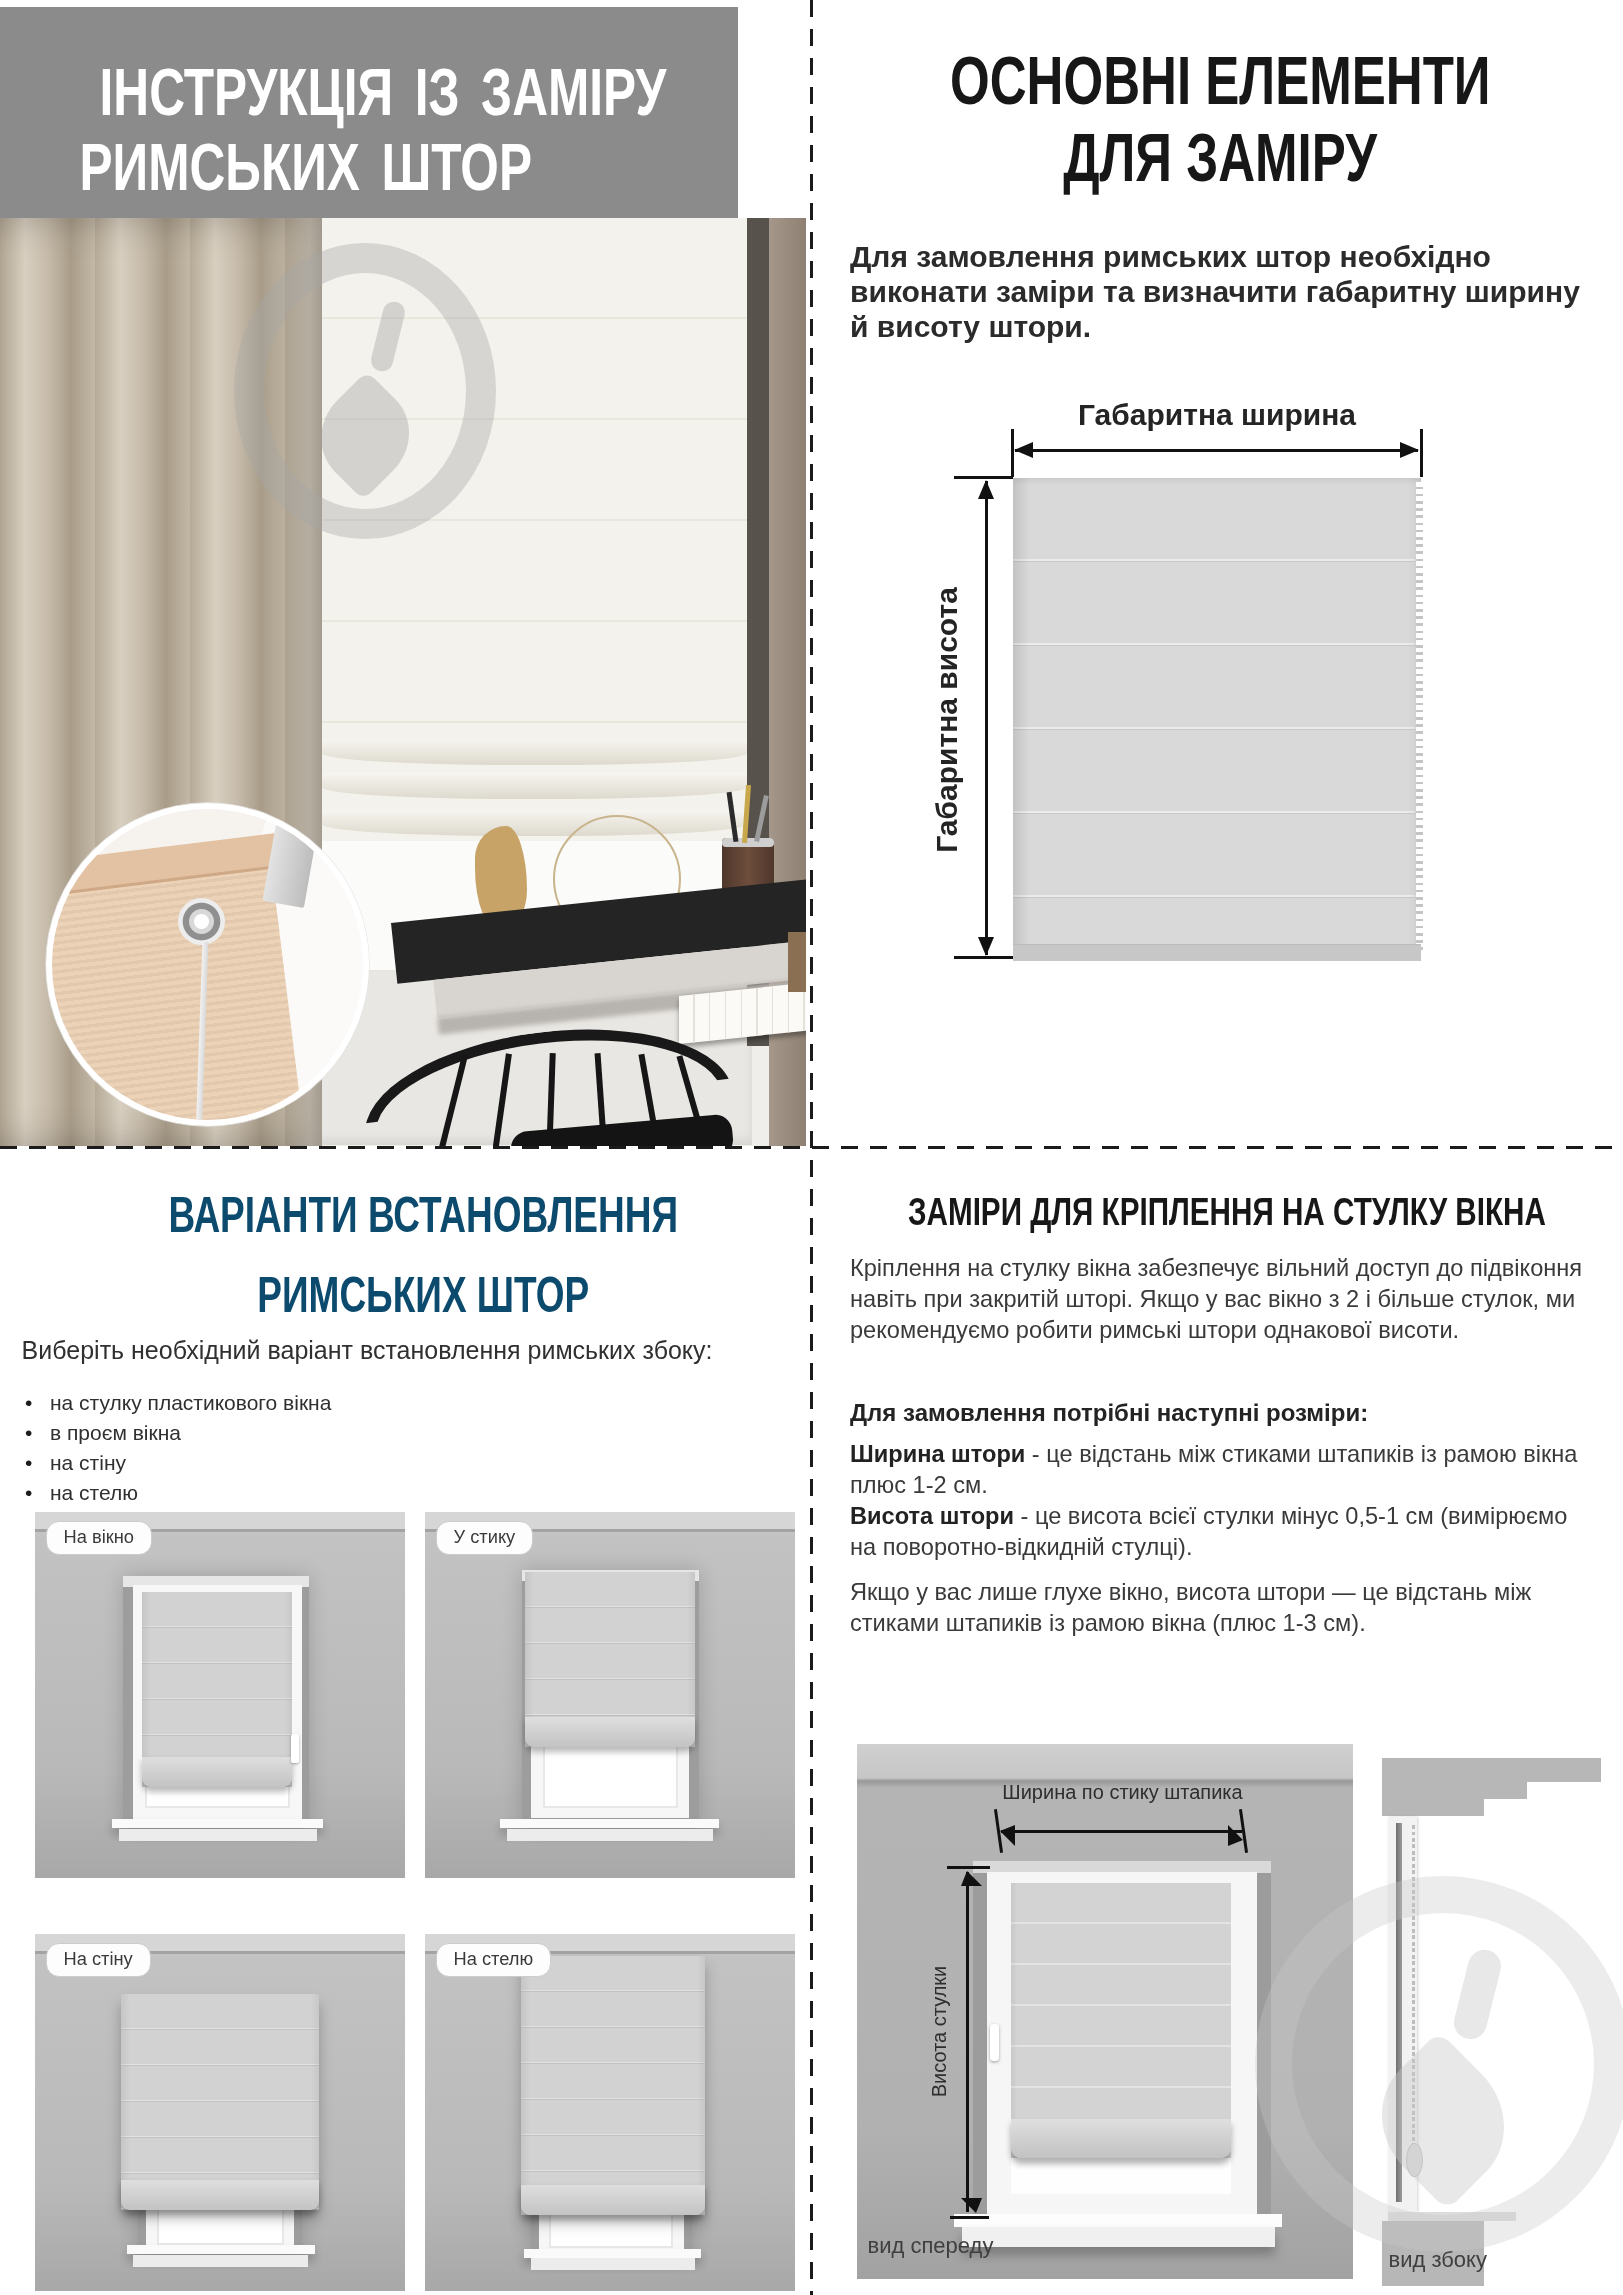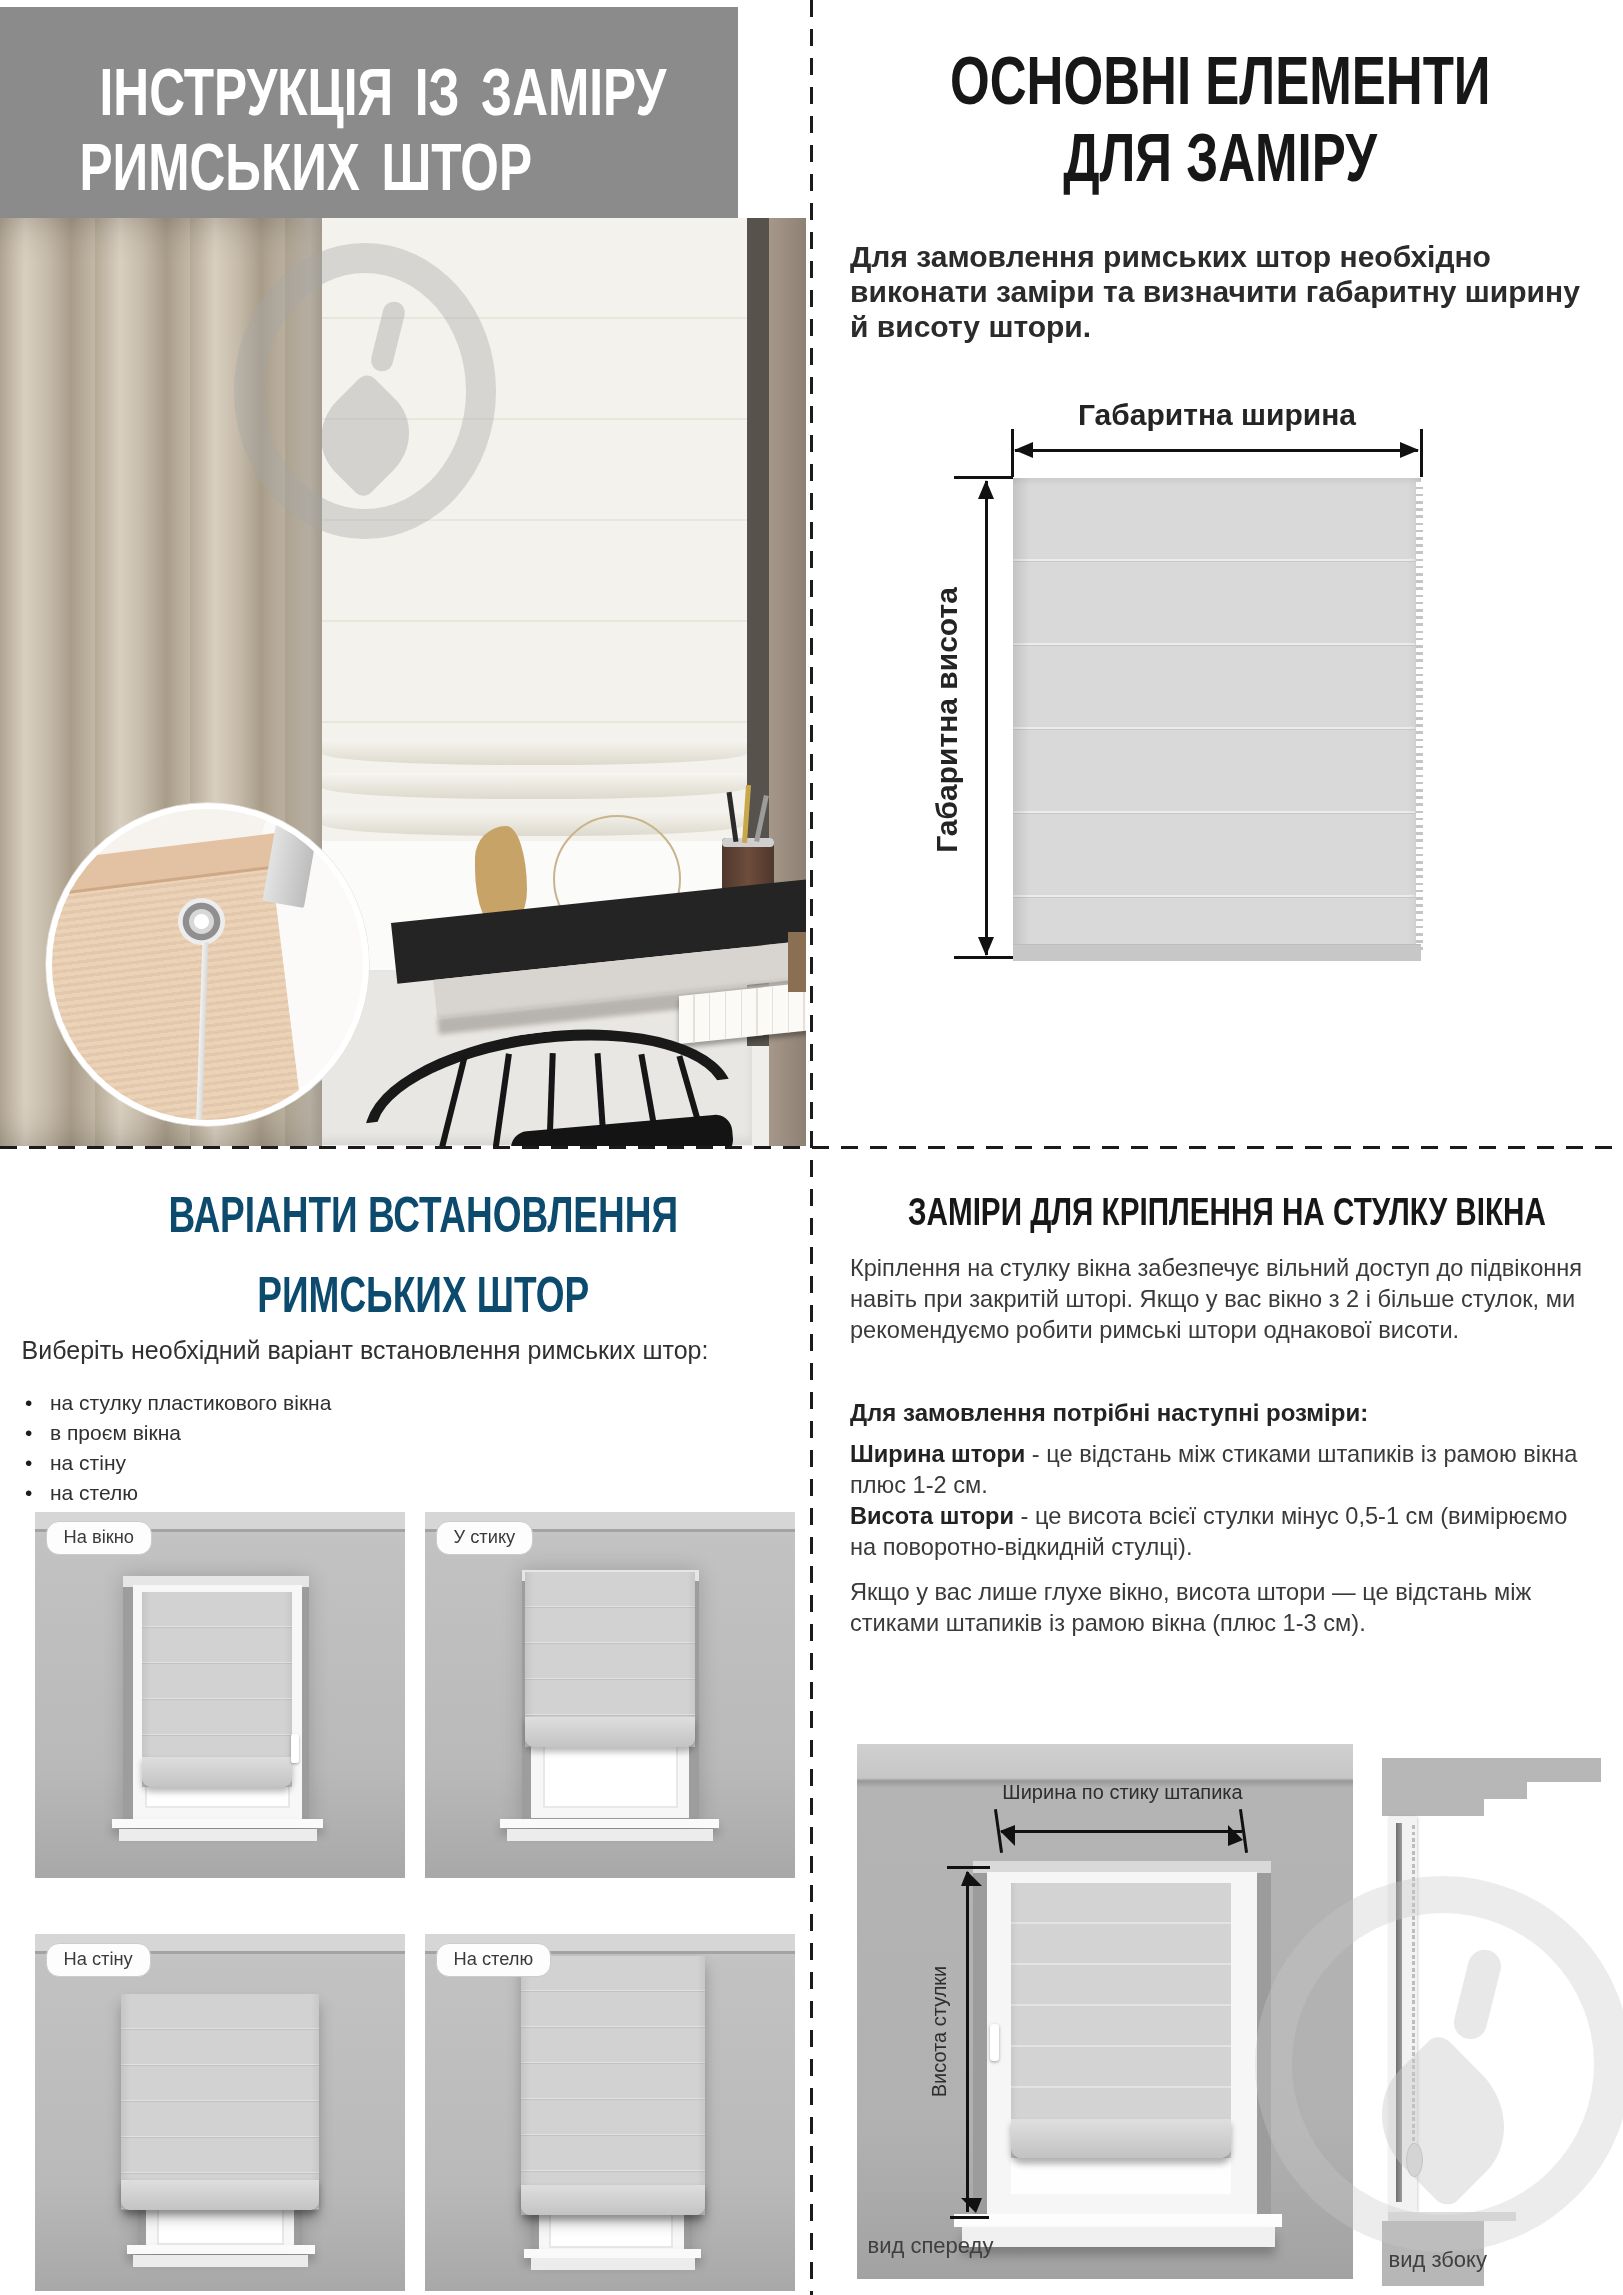--- a/index.html
+++ b/index.html
@@ -264,21 +264,21 @@
   </div>
   <div class="tr-blind">
     <div class="chain"></div>
     <div class="hem"></div>
   </div>
 
   <div class="bl-title">
     <span class="cond">ВАРІАНТИ ВСТАНОВЛЕННЯ</span><br>
     <span class="cond">РИМСЬКИХ ШТОР</span>
   </div>
-  <div class="bl-intro">Виберіть необхідний варіант встановлення римських штор:</div>
+  <div class="bl-intro">Виберіть необхідний варіант встановлення римських збоку:</div>
   <div class="bl-bullets">
     <div class="row">на стулку пластикового вікна</div>
     <div class="row">в проєм вікна</div>
     <div class="row">на стіну</div>
     <div class="row">на стелю</div>
   </div>
 
   <div class="card" style="left:35px;top:1512px;height:366px;">
     <div class="ceil"></div>
     <div class="pill">На вікно</div>

